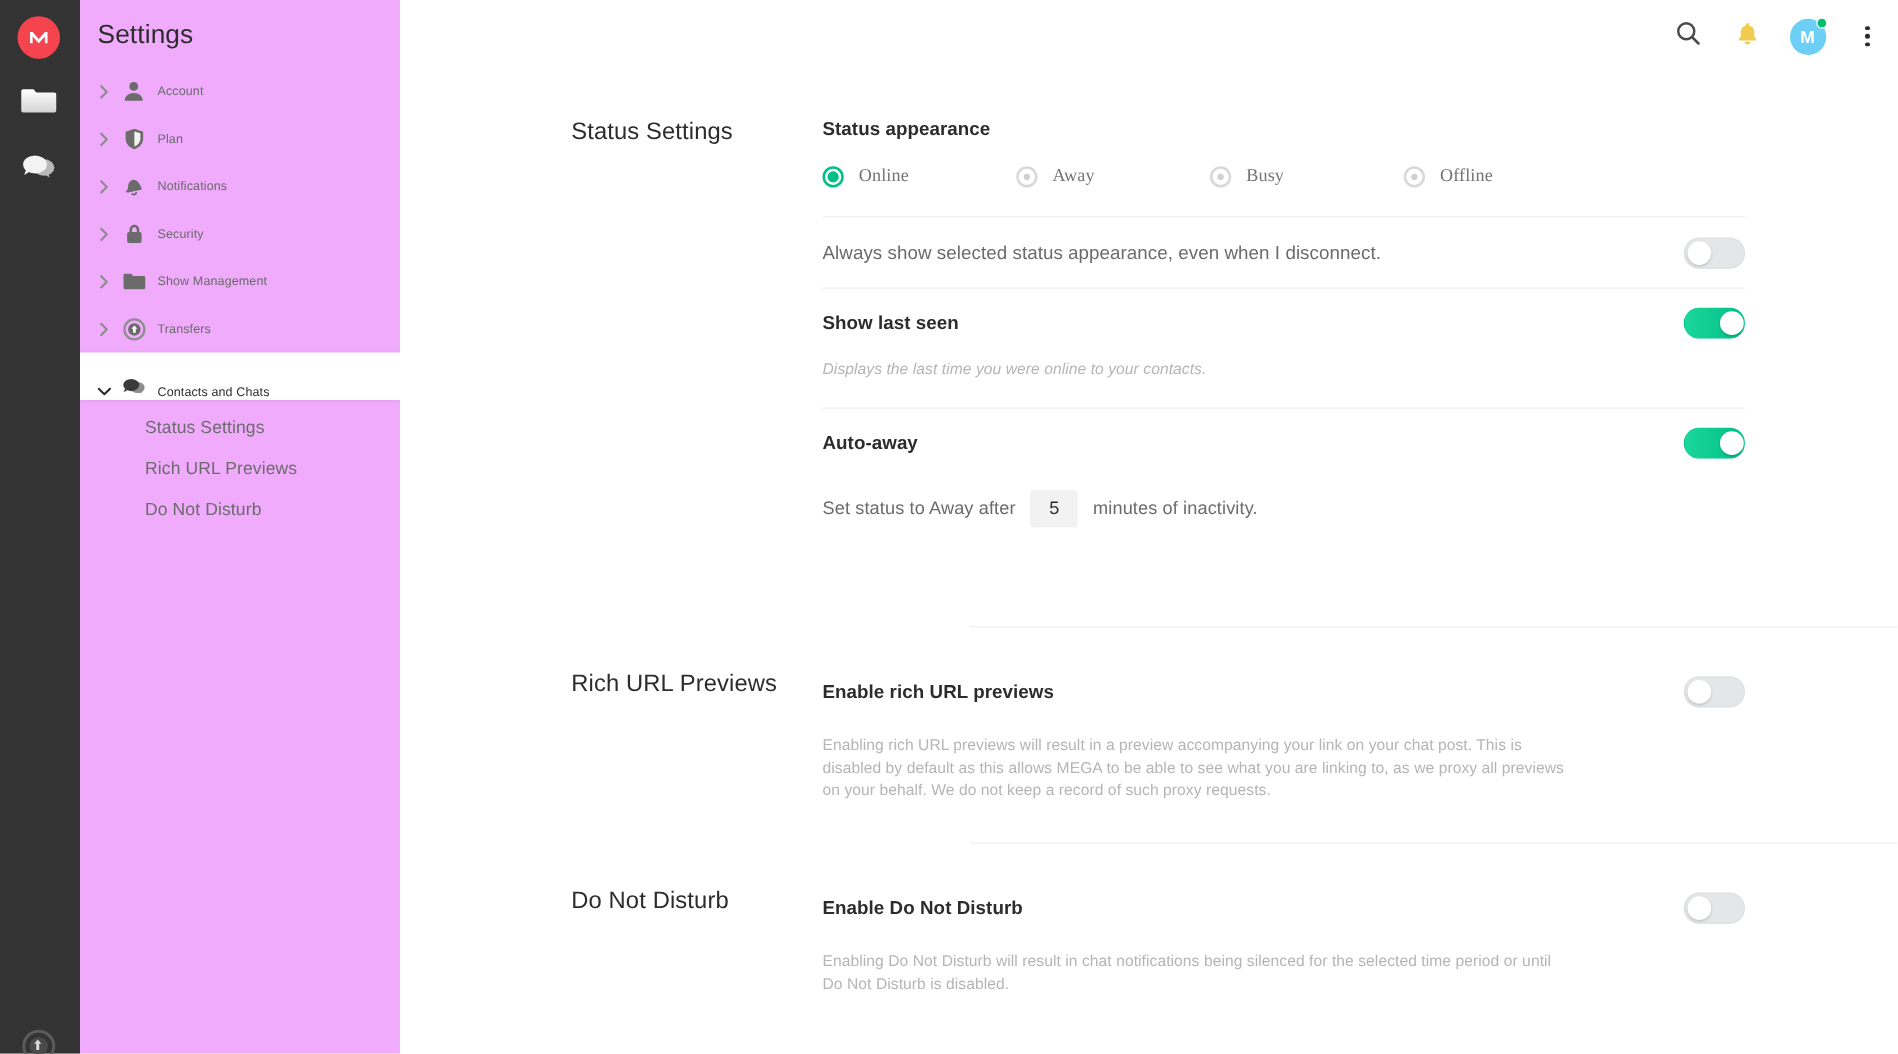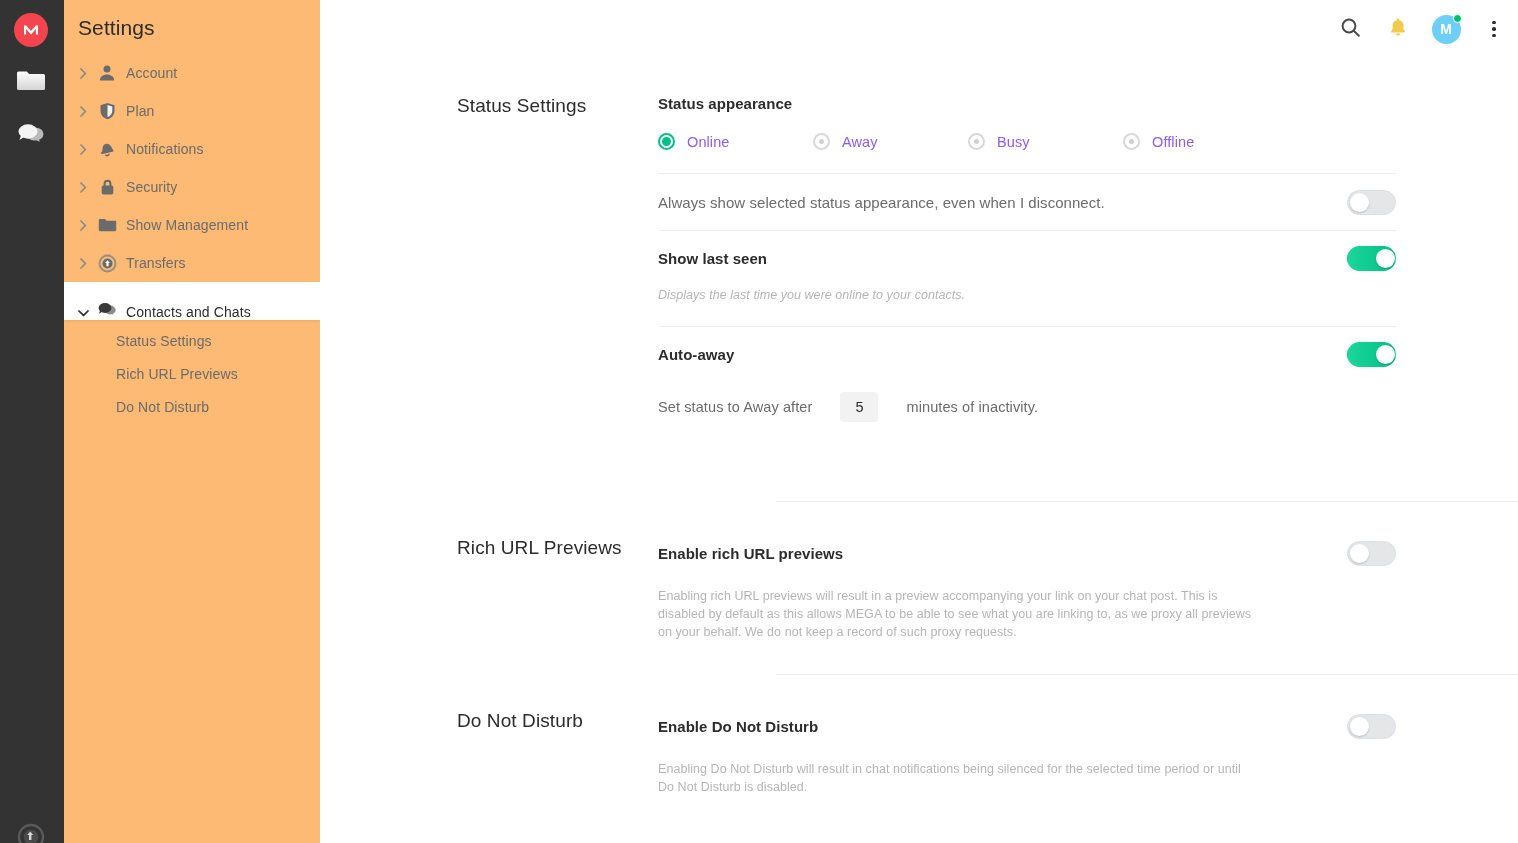--- a/index.html
+++ b/index.html
@@ -45,21 +45,21 @@
   }
   .rail-icon-folder { top: 64px; }
   .rail-icon-chat   { top: 116px; }
   .rail-icon-bottom { top: 820px; }
 
   
   .sidebar {
     width: 256px;
     flex: 0 0 256px;
     height: 843px;
-    background: #fdba74;
+    background: #f0abfc;
     position: relative;
     overflow: hidden;
   }
   .sidebar-title {
     font-size: 21px;
     color: #2c2c2c;
     font-weight: 400;
     padding: 16px 0 0 14px;
     letter-spacing: .1px;
   }
@@ -84,21 +84,21 @@
     display: flex; align-items: center; justify-content: center;
     margin-right: 6px;
   }
   .nav-ico {
     width: 22px; height: 22px;
     flex: 0 0 22px;
     display: flex; align-items: center; justify-content: center;
     margin-right: 8px;
   }
   .nav-label {
-    font-size: 14px;
+    font-size: 10px;
     color: #6b6b6b;
     letter-spacing: .1px;
   }
   .nav-item.active .nav-label { color: #2c2c2c; }
 
   .subnav { margin-top: 4px; }
   .sub-item {
     height: 33px;
     display: flex;
     align-items: center;
@@ -210,21 +210,21 @@
     border-radius: 50%;
     border: 2px solid #d8d8d8;
     background: #ffffff;
     display: flex; align-items: center; justify-content: center;
     margin-right: 12px;
     flex: 0 0 17px;
   }
   .radio i { width: 5px; height: 5px; border-radius: 50%; background: #d0d0d0; display: block; }
   .radio.on { border-color: #00bf87; }
   .radio.on i { width: 9px; height: 9px; background: #00bf87; }
-  .radio-label { font-size: 14.5px; color: #8b5cf6; letter-spacing: .1px; }
+  .radio-label { font-size: 14.5px; color: #737373; letter-spacing: .1px; font-family: Liberation Serif, serif; }
 
   
   .toggle {
     width: 49px; height: 25px;
     border-radius: 13px;
     background: #e4e6e8;
     position: relative;
     cursor: pointer;
     flex: 0 0 49px;
     border: 1px solid #dcdfe1;
@@ -529,21 +529,21 @@
 
         <div class="hr"></div>
 
         <div class="flexrow" style="height:54px;">
           <span class="row-label">Auto-away</span>
           <span class="toggle on">
               <span class="knob"></span>
             </span>
         </div>
 
-        <div style="display:flex; align-items:center; margin-top:11px;gap:16px;">
+        <div style="display:flex; align-items:center; margin-top:11px;">
           <span class="inline-text">Set status to Away after</span>
           <input class="numbox" type="text" value="5" style="">
           <span class="inline-text">minutes of inactivity.</span>
         </div>
 
       </div>
     </div>
 
     <div class="hr-wide" style="position:absolute; left:456px; top:501px; width:940px;"></div>
 

